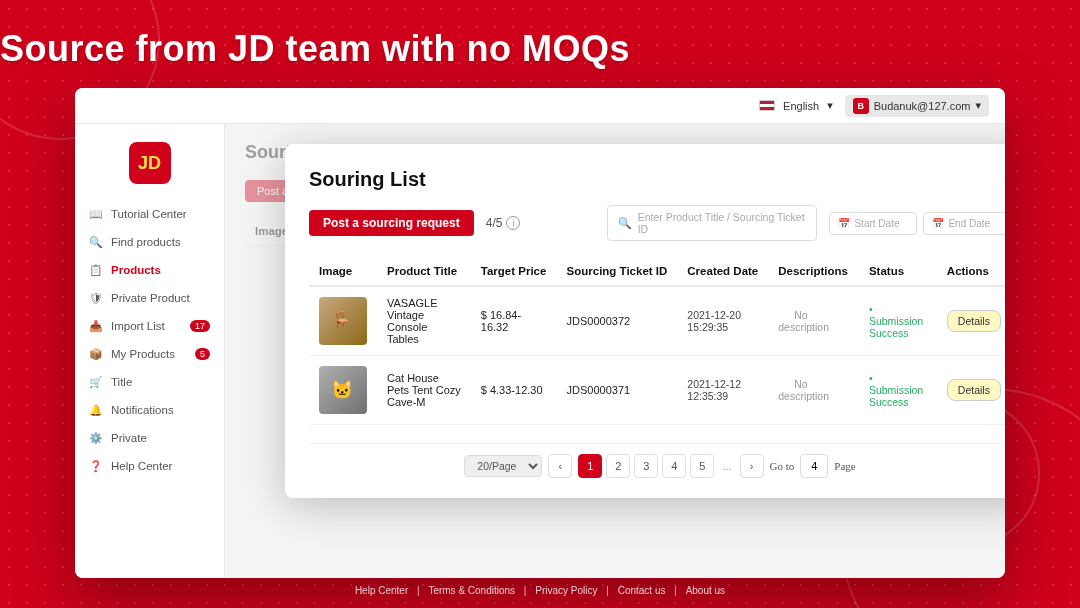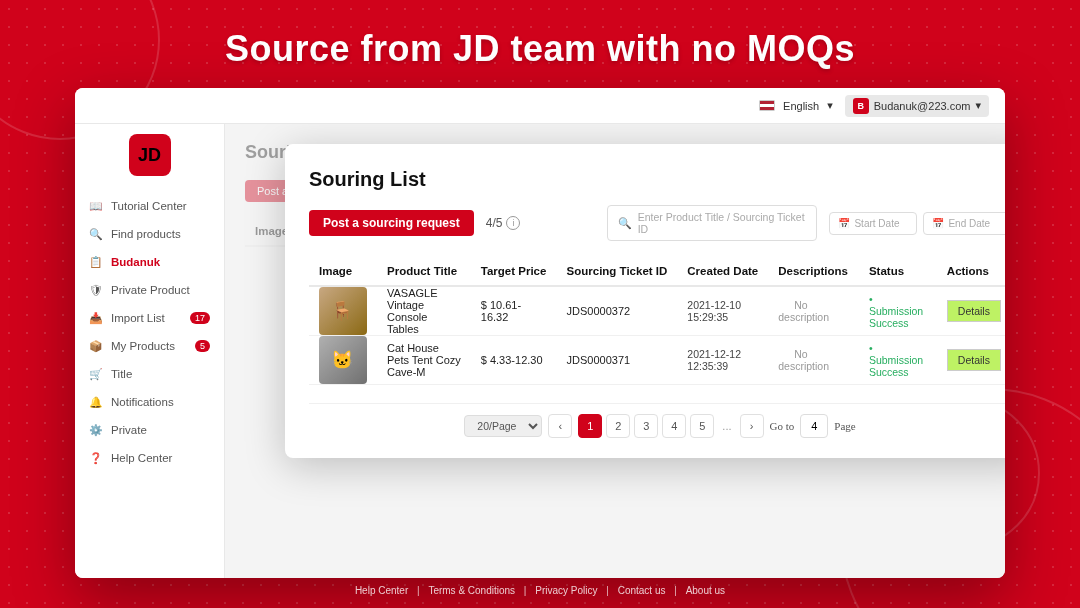--- a/index.html
+++ b/index.html
@@ -24,21 +24,21 @@
       inset: 0;
       background-image: radial-gradient(circle, rgba(255,255,255,0.15) 1.5px, transparent 1.5px);
       background-size: 18px 18px;
     }
 
     
     .hero-title {
       position: absolute;
       top: 28px;
       left: 0; right: 0;
-      text-align: center;
+      text-align: left;
       color: #fff;
       font-size: 36px;
       font-weight: 700;
       letter-spacing: 0.5px;
       text-shadow: 0 2px 4px rgba(0,0,0,0.2);
     }
 
     
     .browser-card {
       position: absolute;
@@ -97,23 +97,23 @@
       width: 150px;
       background: #fff;
       border-right: 1px solid #e8e8e8;
       padding-top: 10px;
       flex-shrink: 0;
     }
     .sidebar-logo {
       width: 42px; height: 42px;
       background: #d0021b;
       border-radius: 8px;
-      margin: 0 auto 16px;
-      display: flex; align-items: center; justify-content: center;
-      color: #000000; font-size: 18px; font-weight: 700;
+      margin: 8px auto 16px;
+      display: flex; align-items: center; justify-content: center;
+      color: #fde047; font-size: 18px; font-weight: 700;
     }
     .sidebar-item {
       display: flex; align-items: center; gap: 8px;
       padding: 7px 14px;
       font-size: 11.5px; color: #555;
       cursor: pointer;
     }
     .sidebar-item.active { color: #d0021b; font-weight: 600; }
     .sidebar-item .si-icon {
       width: 14px; height: 14px; flex-shrink: 0;
@@ -206,37 +206,37 @@
     .cal-icon { font-size: 10px; color: #aaa; }
 
     
     .data-table { width: 100%; border-collapse: collapse; }
     .data-table th {
       text-align: left; font-size: 11.5px; font-weight: 700;
       color: #111; padding: 8px 10px; border-bottom: 2px solid #e8e8e8;
       white-space: nowrap;
     }
     .data-table td {
-      padding: 0 10px; font-size: 11px; color: #444;
+      padding: 10px 10px; font-size: 11px; color: #444;
       border-bottom: 1px solid #f0f0f0; vertical-align: middle;
     }
     .product-img {
       width: 48px; height: 48px; border-radius: 4px;
       background: #f0f0f0; overflow: hidden;
       display: flex; align-items: center; justify-content: center;
     }
     .product-title { font-size: 11px; color: #222; font-weight: 500; max-width: 120px; }
     .price-text { font-size: 11px; color: #222; }
     .ticket-id { font-size: 11px; color: #222; }
     .date-text { font-size: 10.5px; color: #444; white-space: nowrap; }
     .desc-text { font-size: 10.5px; color: #999; margin-left: 16px; }
     .status-dot { color: #27ae60; font-size: 10.5px; }
     .details-btn {
-      background: #bef264; border: 1px solid #ccc;
-      padding: 4px 10px; border-radius: 0; font-size: 10.5px;
+      background: #fef9c3; border: 1px solid #ccc;
+      padding: 4px 10px; border-radius: 8px; font-size: 10.5px;
       cursor: pointer; color: #333;
     }
 
     
     .pagination {
       display: flex; align-items: center; justify-content: center;
       gap: 6px; margin-top: 18px; padding-top: 10px;
       border-top: 1px solid #f0f0f0;
     }
     .page-size-select {
@@ -302,21 +302,21 @@
 <div class="browser-card">
 
   <div class="browser-topbar">
     <div class="lang-btn">
       <div class="flag-icon"></div>
       <span>English</span>
       <span>▾</span>
     </div>
     <div class="user-btn">
       <div class="user-avatar">B</div>
-      <span>Budanuk@223.com</span>
+      <span>Budanuk@127.com</span>
       <span>▾</span>
     </div>
   </div>
 
   <div class="main-layout">
 
     <div class="sidebar">
       <div class="sidebar-logo">JD</div>
       <div id="sidebar-items">
           <div class="sidebar-item">
@@ -324,21 +324,21 @@
       <span>Tutorial Center</span>
 
     </div>
           <div class="sidebar-item">
       <span class="si-icon">🔍</span>
       <span>Find products</span>
 
     </div>
           <div class="sidebar-item active">
       <span class="si-icon">📋</span>
-      <span>Budanuk</span>
+      <span>Products</span>
 
     </div>
           <div class="sidebar-item">
       <span class="si-icon">🛡</span>
       <span>Private Product</span>
 
     </div>
           <div class="sidebar-item">
       <span class="si-icon">📥</span>
       <span>Import List</span>
@@ -447,27 +447,27 @@
               <tr>
       <td>
         <div class="product-img">
                     <div class="img-furniture">🪑</div>
                   </div>
       </td>
       <td>
         <div class="product-title">VASAGLE Vintage Console Tables</div>
       </td>
       <td>
-        <span class="price-text">$ 10.61-16.32</span>
+        <span class="price-text">$ 16.84-16.32</span>
       </td>
       <td>
         <span class="ticket-id">JDS0000372</span>
       </td>
       <td>
-        <div class="date-text">2021-12-10</div>
+        <div class="date-text">2021-12-20</div>
         <div class="date-text">15:29:35</div>
       </td>
       <td>
         <span class="desc-text">No description</span>
       </td>
       <td>
         <span class="status-dot">• Submission Success</span>
       </td>
       <td>
         <button class="details-btn">Details</button>

